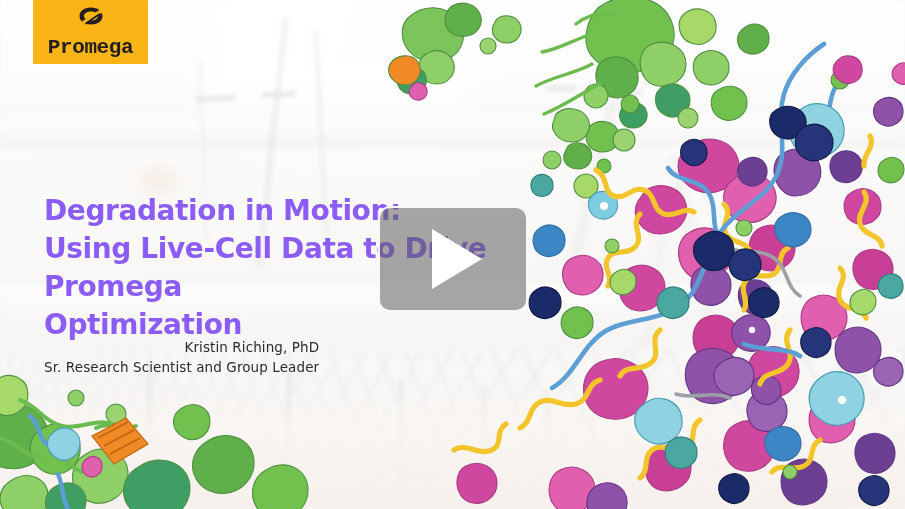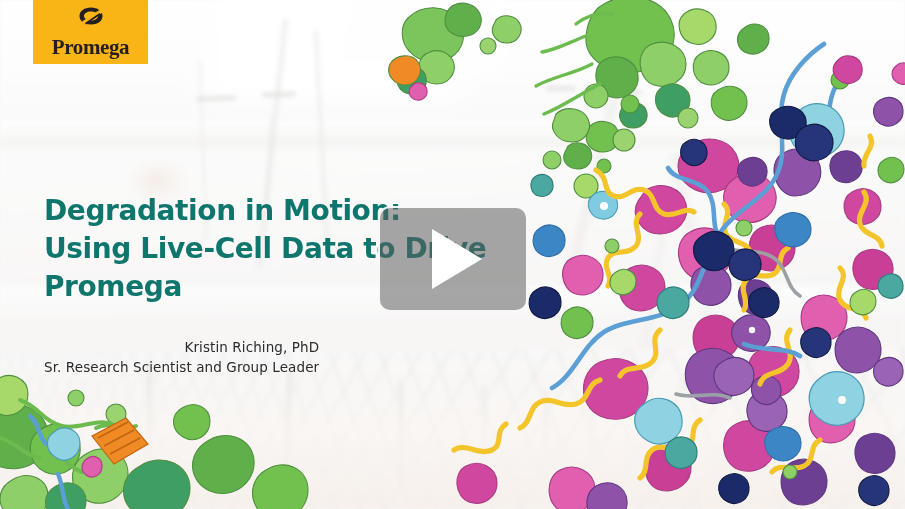--- a/index.html
+++ b/index.html
@@ -164,40 +164,40 @@
     width: 115px; height: 64px;
     background: var(--brand, #f9b415);
     display: flex;
     flex-direction: column;
     align-items: center;
     justify-content: center;
     gap: 1px;
   }
   .logo-mark { width: 26px; height: 20px; display: block; }
   .logo-word {
-    font-family: Liberation Serif, serif;
+    font-family: Liberation Mono, monospace;
     font-weight: 700;
     font-size: 21px;
     letter-spacing: -0.4px;
     color: #231f20;
     line-height: 1;
     margin-top: 10px;
   }
 
   
   .title {
     position: absolute;
     left: 44px; top: 192px;
     width: 560px;
     font-family: "DejaVu Sans", sans-serif;
     font-weight: 700;
     font-size: 28px;
     line-height: 38px;
     letter-spacing: -0.4px;
-    color: #0f766e;
+    color: #8b5cf6;
   }
   .byline {
     position: absolute;
     left: 44px; top: 337px;
     font-family: "DejaVu Sans", sans-serif;
     font-size: 13.5px;
     line-height: 20px;
     color: #2b2b2b;
     letter-spacing: 0.1px;
     text-align: right;
@@ -488,20 +488,21 @@
                M26 11 C18 11 12 15 12 20 C12 25 18 29 26 29 C34 29 40 25 40 20 C40 15 34 11 26 11 Z" fill="#231f20" fill-rule="evenodd"></path>
       <path d="M8 31 L44 7 L49 13 L13 37 Z" fill="#f9b415"></path>
       <path d="M14 34 L43 14 L45 17 L16 37 Z" fill="#231f20"></path>
     </svg>
     <div class="logo-word" style="color: rgb(35, 31, 32);">Promega</div>
   </div>
 
   <div class="title">
     <div>Degradation in Motion:</div>
     <div>Using Live-Cell Data to Drive Promega</div>
+    <div>Optimization</div>
   </div>
 
   <div class="byline">
     <div>Kristin Riching, PhD</div>
     <div>Sr. Research Scientist and Group Leader</div>
   </div>
 
   <div class="play-btn" aria-label="Play">
     <div class="play-tri"></div>
   </div>

